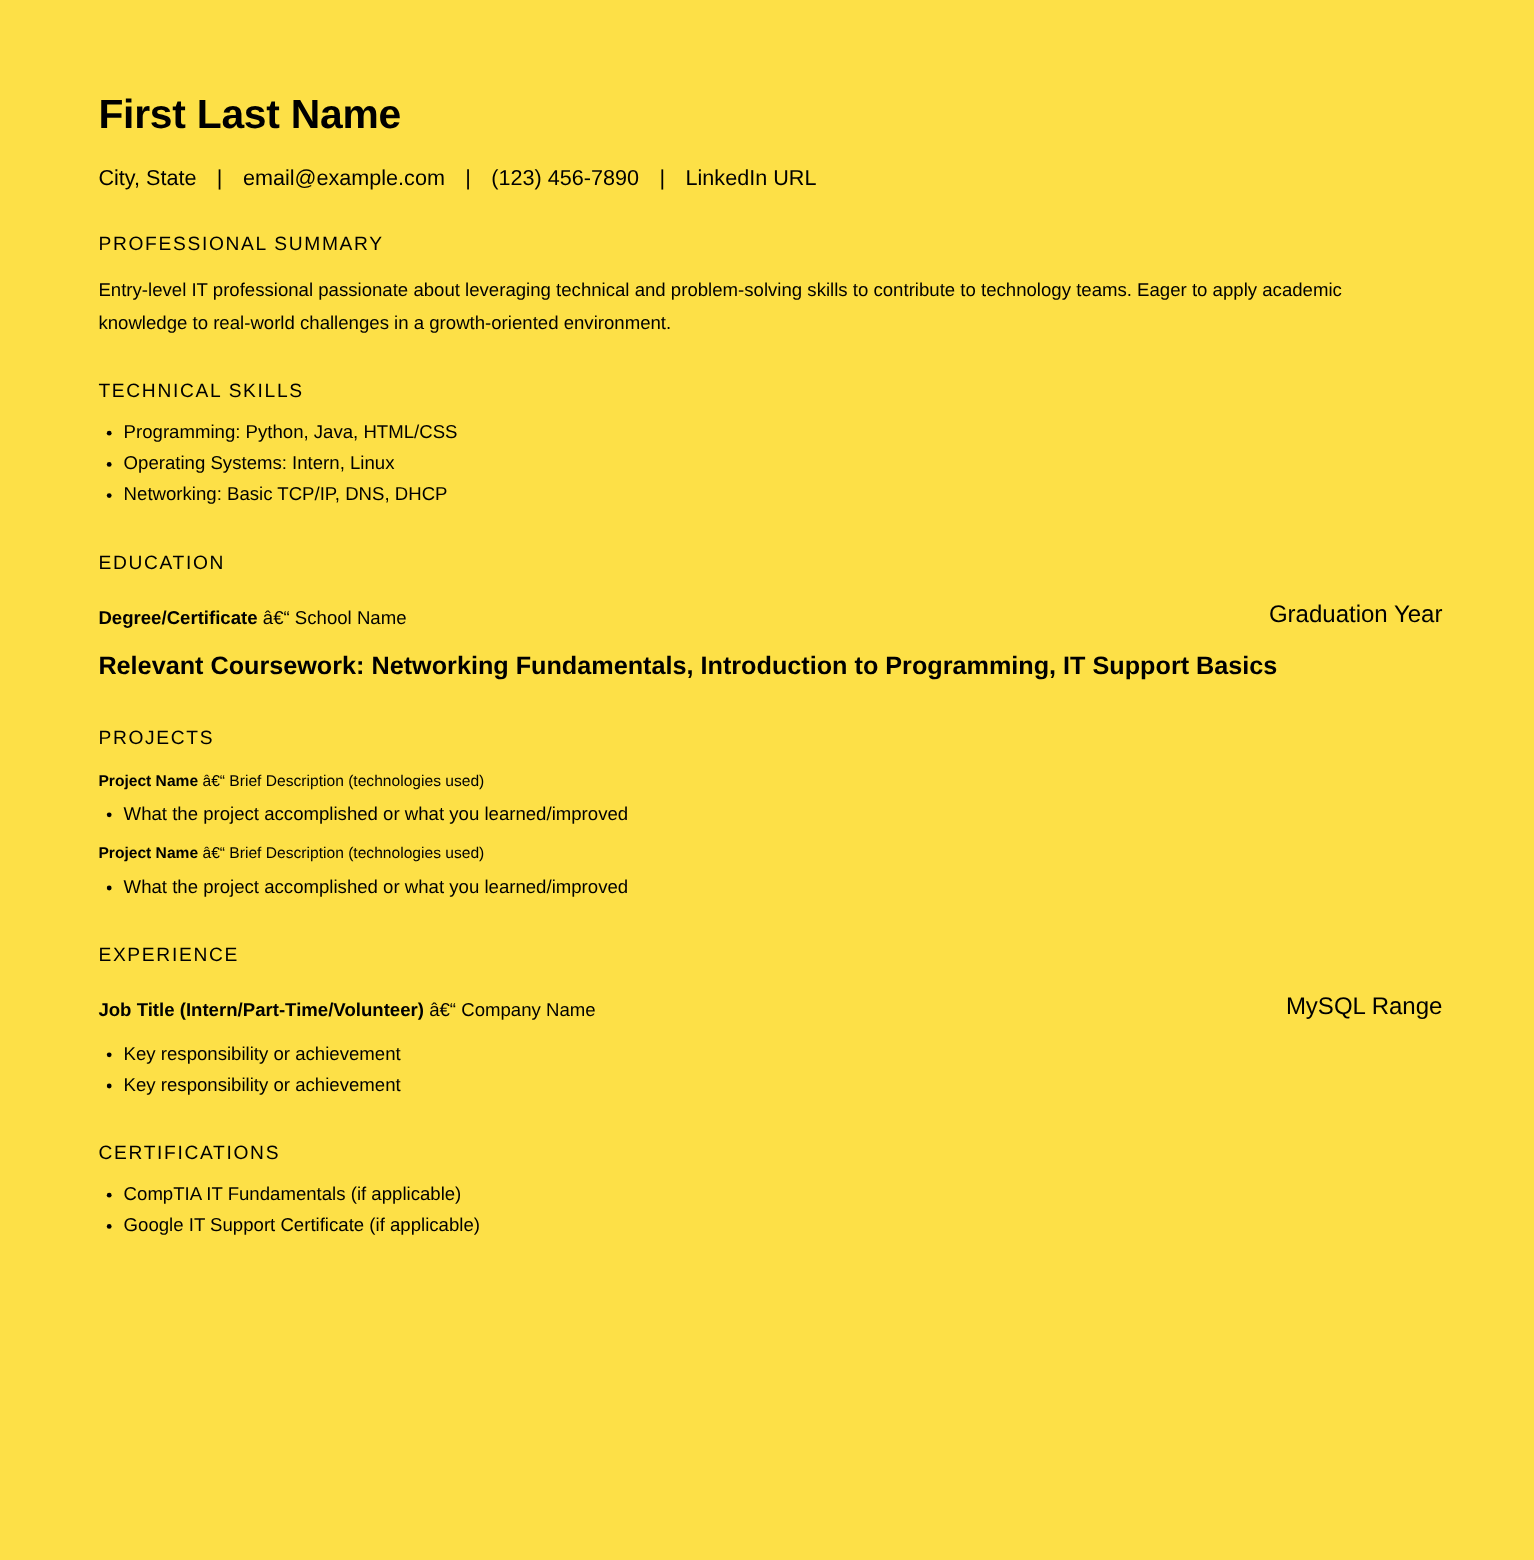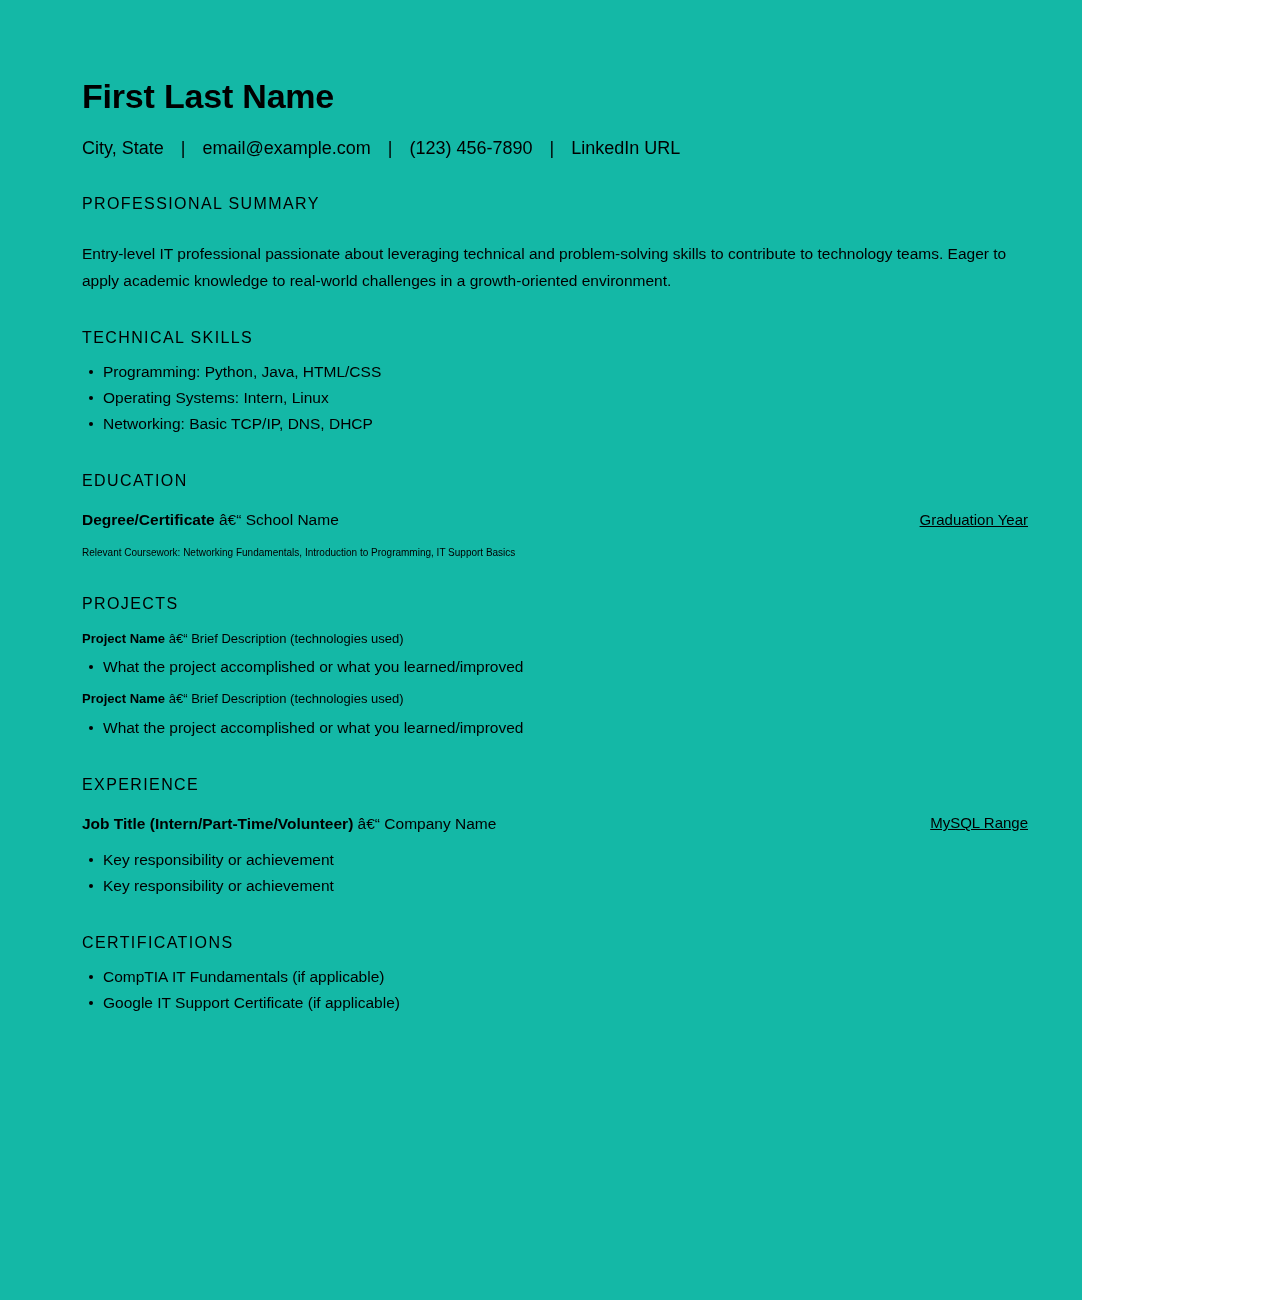--- a/index.html
+++ b/index.html
@@ -9,24 +9,24 @@
   }
   body {
     width: 1278px;
     height: 1300px;
     font-family: "Liberation Sans", sans-serif;
     color: #000000;
     -webkit-font-smoothing: antialiased;
   }
   .page {
     box-sizing: border-box;
-    width: 1082px;
+    width: 1278px;
     min-height: 1300px;
-    padding: 78px 54px 0 82px;
-    background: #14b8a6;
+    padding: 78px 76px 0 82px;
+    background: #fde047;
   }
 
   
   .resume-name {
     font-size: 34px;
     font-weight: bold;
     letter-spacing: -0.2px;
     line-height: 1.1;
     margin: 0 0 0 0;
   }
@@ -51,21 +51,21 @@
     margin: 0;
   }
   .section {
     margin-top: 35px;
   }
 
   
   .para {
     font-size: 15.5px;
     line-height: 1.72;
-    margin: 28px 0 0 0;
+    margin: 17px 0 0 0;
     max-width: 1078px;
   }
 
   ul.bullets {
     list-style: none;
     margin: 12px 0 0 0;
     padding: 0;
   }
   ul.bullets li {
     position: relative;
@@ -110,30 +110,30 @@
     margin-top: 18px;
     font-size: 15.5px;
     line-height: 1.5;
   }
   .entry-left {
     flex: 1;
     padding-right: 24px;
   }
   .entry-meta {
     white-space: nowrap;
-    font-size: 15px;
-    text-decoration: underline;
+    font-size: 20px;
   }
   .entry-title {
     font-weight: bold;
   }
   .sub-line {
     margin-top: 13px;
-    font-size: 10px;
+    font-size: 21px;
     line-height: 1.5;
+    font-weight: bold;
   }
 
   .entry-heading {
     margin-top: 16px;
     font-size: 13px;
     line-height: 1.5;
   }
   .entry-heading.stacked {
     margin-top: 9px;
   }

